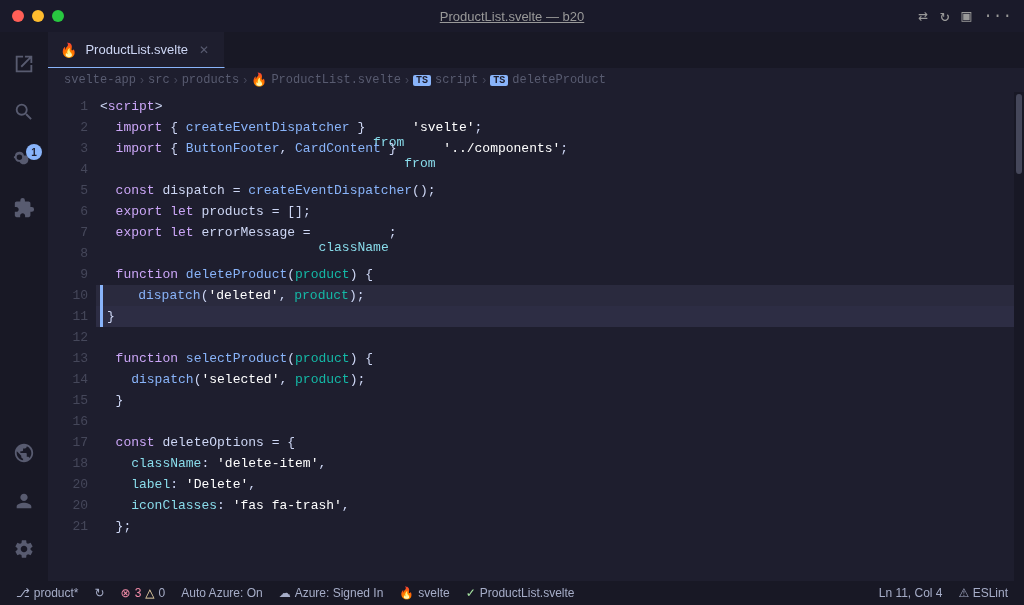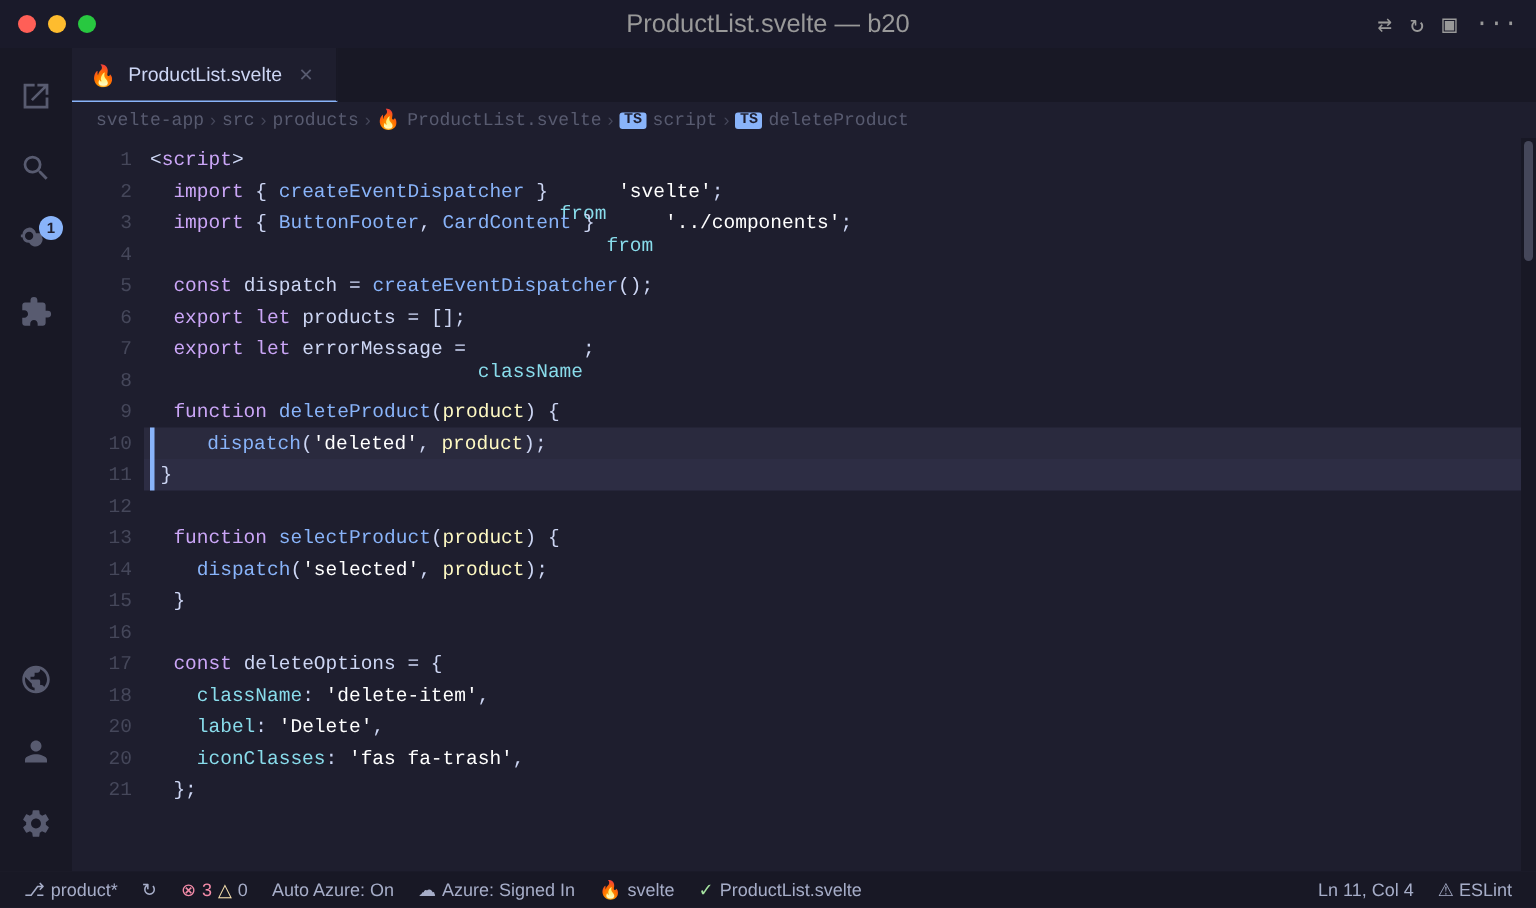--- a/index.html
+++ b/index.html
@@ -34,23 +34,24 @@
     .traffic-light {
       width: 12px;
       height: 12px;
       border-radius: 50%;
       display: inline-block;
     }
     .tl-close { background: #ff5f57; }
     .tl-min { background: #febc2e; }
     .tl-max { background: #28c840; }
     #title-text {
-      font-size: 17px;
+      font-size: 13px;
       color: #999;
       font-family: -apple-system, sans-serif;
+      text-decoration: underline;
     }
     #title-bar-right {
       position: absolute;
       right: 12px;
       display: flex;
       gap: 12px;
       align-items: center;
       color: #999;
       font-size: 16px;
     }
@@ -207,21 +208,21 @@
       background: #89b4fa;
       margin-right: 4px;
       flex-shrink: 0;
     }
 
     
     .kw { color: #cba6f7; } 
     .kw2 { color: #89dceb; margin-top: 30px; } 
     .str { color: #ffffff; } 
     .fn { color: #89b4fa; } 
-    .param { color: #fef9c3; } 
+    .param { color: #14b8a6; } 
     .punct { color: #cdd6f4; }
     .var { color: #cdd6f4; }
     .prop { color: #89dceb; text-align: right; }
     .dispatch-fn { color: #89b4fa; }
 
     
     #scrollbar-track {
       width: 10px;
       background: #181825;
       flex-shrink: 0;

